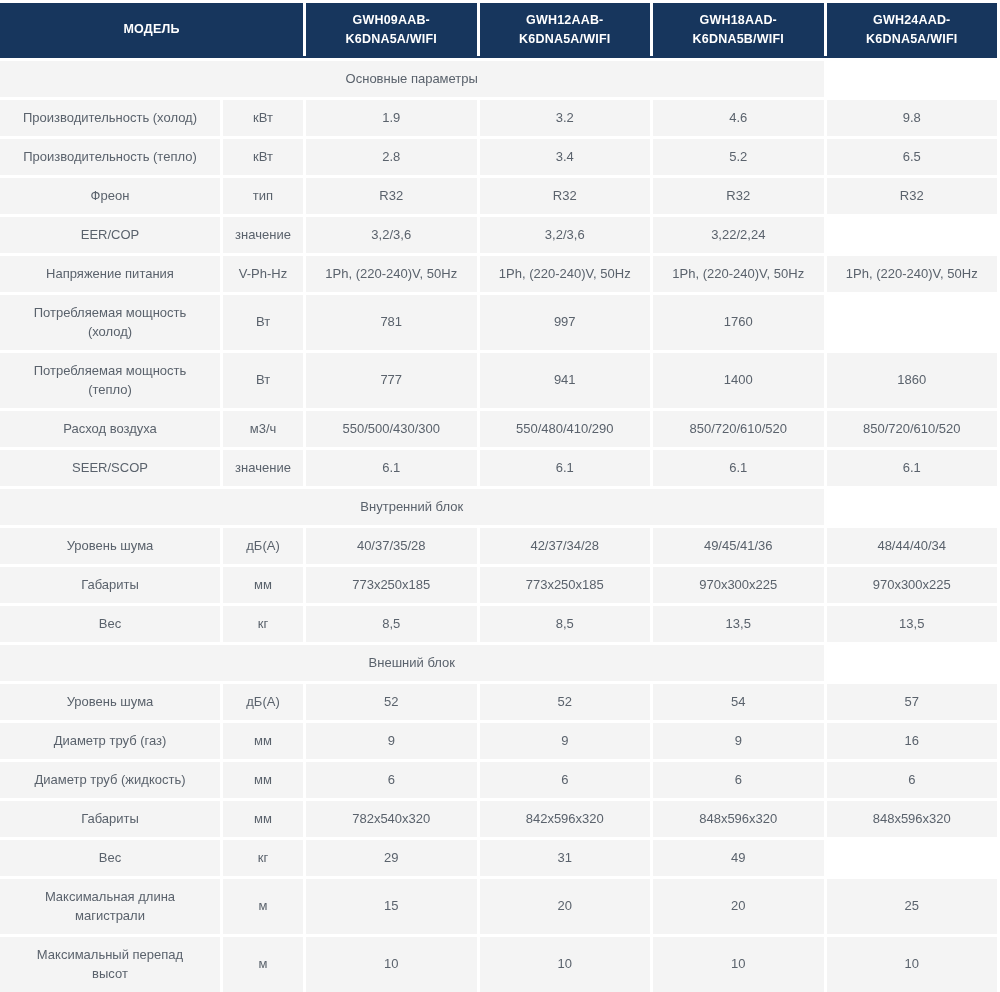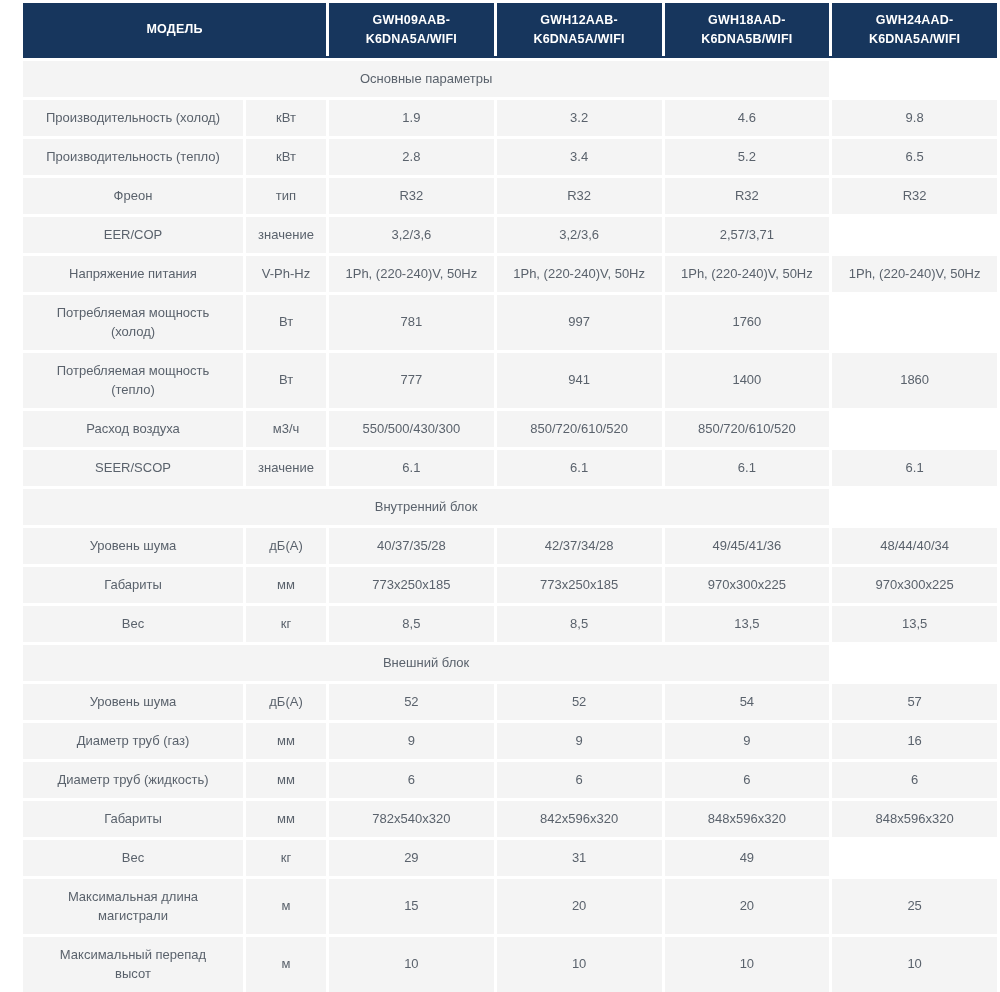--- a/index.html
+++ b/index.html
@@ -6,21 +6,21 @@
     --navy:#17365d;
     --rowbg:#f4f4f4;
     --text:#5a626c;
     --headertext:#ffffff;
   }
   html,body{margin:0;padding:0;background:#fff;}
   body{font-family:"Liberation Sans", sans-serif;}
   .spec-table{
     width:1000px;
     box-sizing:border-box;
-    padding:3px 3px 0 23px;
+    padding:3px 3px 0 0;
   }
   .row{
     display:flex;
     gap:3px;
     margin-bottom:3px;
   }
   .cell{
     background:var(--rowbg);
     color:var(--text);
     font-size:13px;
@@ -103,21 +103,21 @@
         <div class="cell c-val">R32</div>
         <div class="cell c-val">R32</div>
         <div class="cell c-val">R32</div>
         <div class="cell c-val">R32</div>
       </div>
       <div class="row data-row">
         <div class="cell c-label">EER/COP</div>
         <div class="cell c-unit">значение</div>
         <div class="cell c-val">3,2/3,6</div>
         <div class="cell c-val">3,2/3,6</div>
-        <div class="cell c-val">2,57/3,71</div>
+        <div class="cell c-val">3,22/2,24</div>
       </div>
       <div class="row data-row">
         <div class="cell c-label">Напряжение питания</div>
         <div class="cell c-unit">V-Ph-Hz</div>
         <div class="cell c-val">1Ph, (220-240)V, 50Hz</div>
         <div class="cell c-val">1Ph, (220-240)V, 50Hz</div>
         <div class="cell c-val">1Ph, (220-240)V, 50Hz</div>
         <div class="cell c-val">1Ph, (220-240)V, 50Hz</div>
       </div>
       <div class="row data-row tall">
@@ -134,20 +134,21 @@
         <div class="cell c-unit">Вт</div>
         <div class="cell c-val">777</div>
         <div class="cell c-val">941</div>
         <div class="cell c-val">1400</div>
         <div class="cell c-val">1860</div>
       </div>
       <div class="row data-row">
         <div class="cell c-label">Расход воздуха</div>
         <div class="cell c-unit">м3/ч</div>
         <div class="cell c-val">550/500/430/300</div>
+        <div class="cell c-val">550/480/410/290</div>
         <div class="cell c-val">850/720/610/520</div>
         <div class="cell c-val">850/720/610/520</div>
       </div>
       <div class="row data-row">
         <div class="cell c-label">SEER/SCOP</div>
         <div class="cell c-unit">значение</div>
         <div class="cell c-val">6.1</div>
         <div class="cell c-val">6.1</div>
         <div class="cell c-val">6.1</div>
         <div class="cell c-val">6.1</div>

